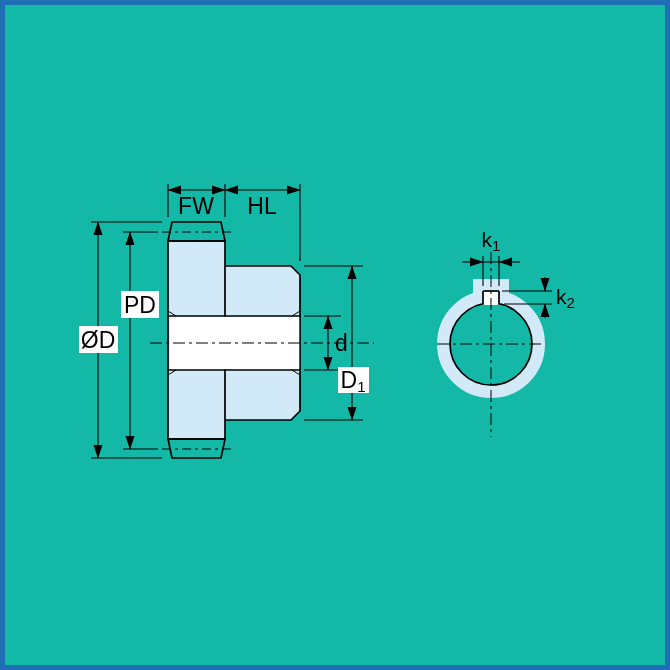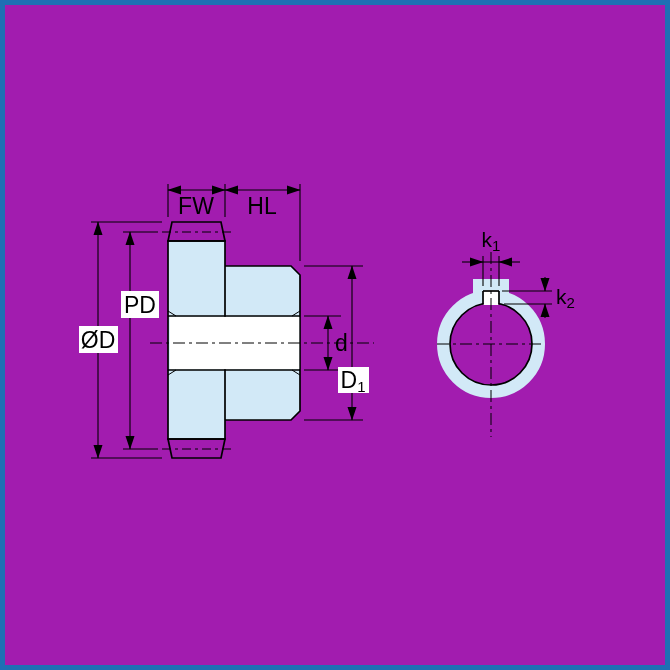--- a/index.html
+++ b/index.html
@@ -1,16 +1,16 @@
 <!DOCTYPE html>
 <html><head>
 <meta charset="utf-8">
 <style>
   html,body{margin:0;padding:0;background:#fff;}
-  .stage{width:670px;height:670px;position:relative;background:#a21caf;}
+  .stage{width:670px;height:670px;position:relative;background:#14b8a6;}
   svg{display:block;}
   .thick{stroke:#000;stroke-width:1.7;fill:none;}
   .thin{stroke:#000;stroke-width:1;fill:none;}
   .dim{stroke:#000;stroke-width:1.1;fill:none;}
   .dashdot{stroke:#000;stroke-width:1;fill:none;stroke-dasharray:12 4 3 4;}
   .pitchdash{stroke:#000;stroke-width:1;fill:none;stroke-dasharray:9 4 3 4;}
   .lbl{font-family:"Liberation Sans",sans-serif;font-size:23px;fill:#000;}
   .lblsmall{font-family:"Liberation Sans",sans-serif;font-size:21px;fill:#000;}
   .sub{font-size:15px;}
   .whitebg{fill:#ffffff;stroke:none;}

